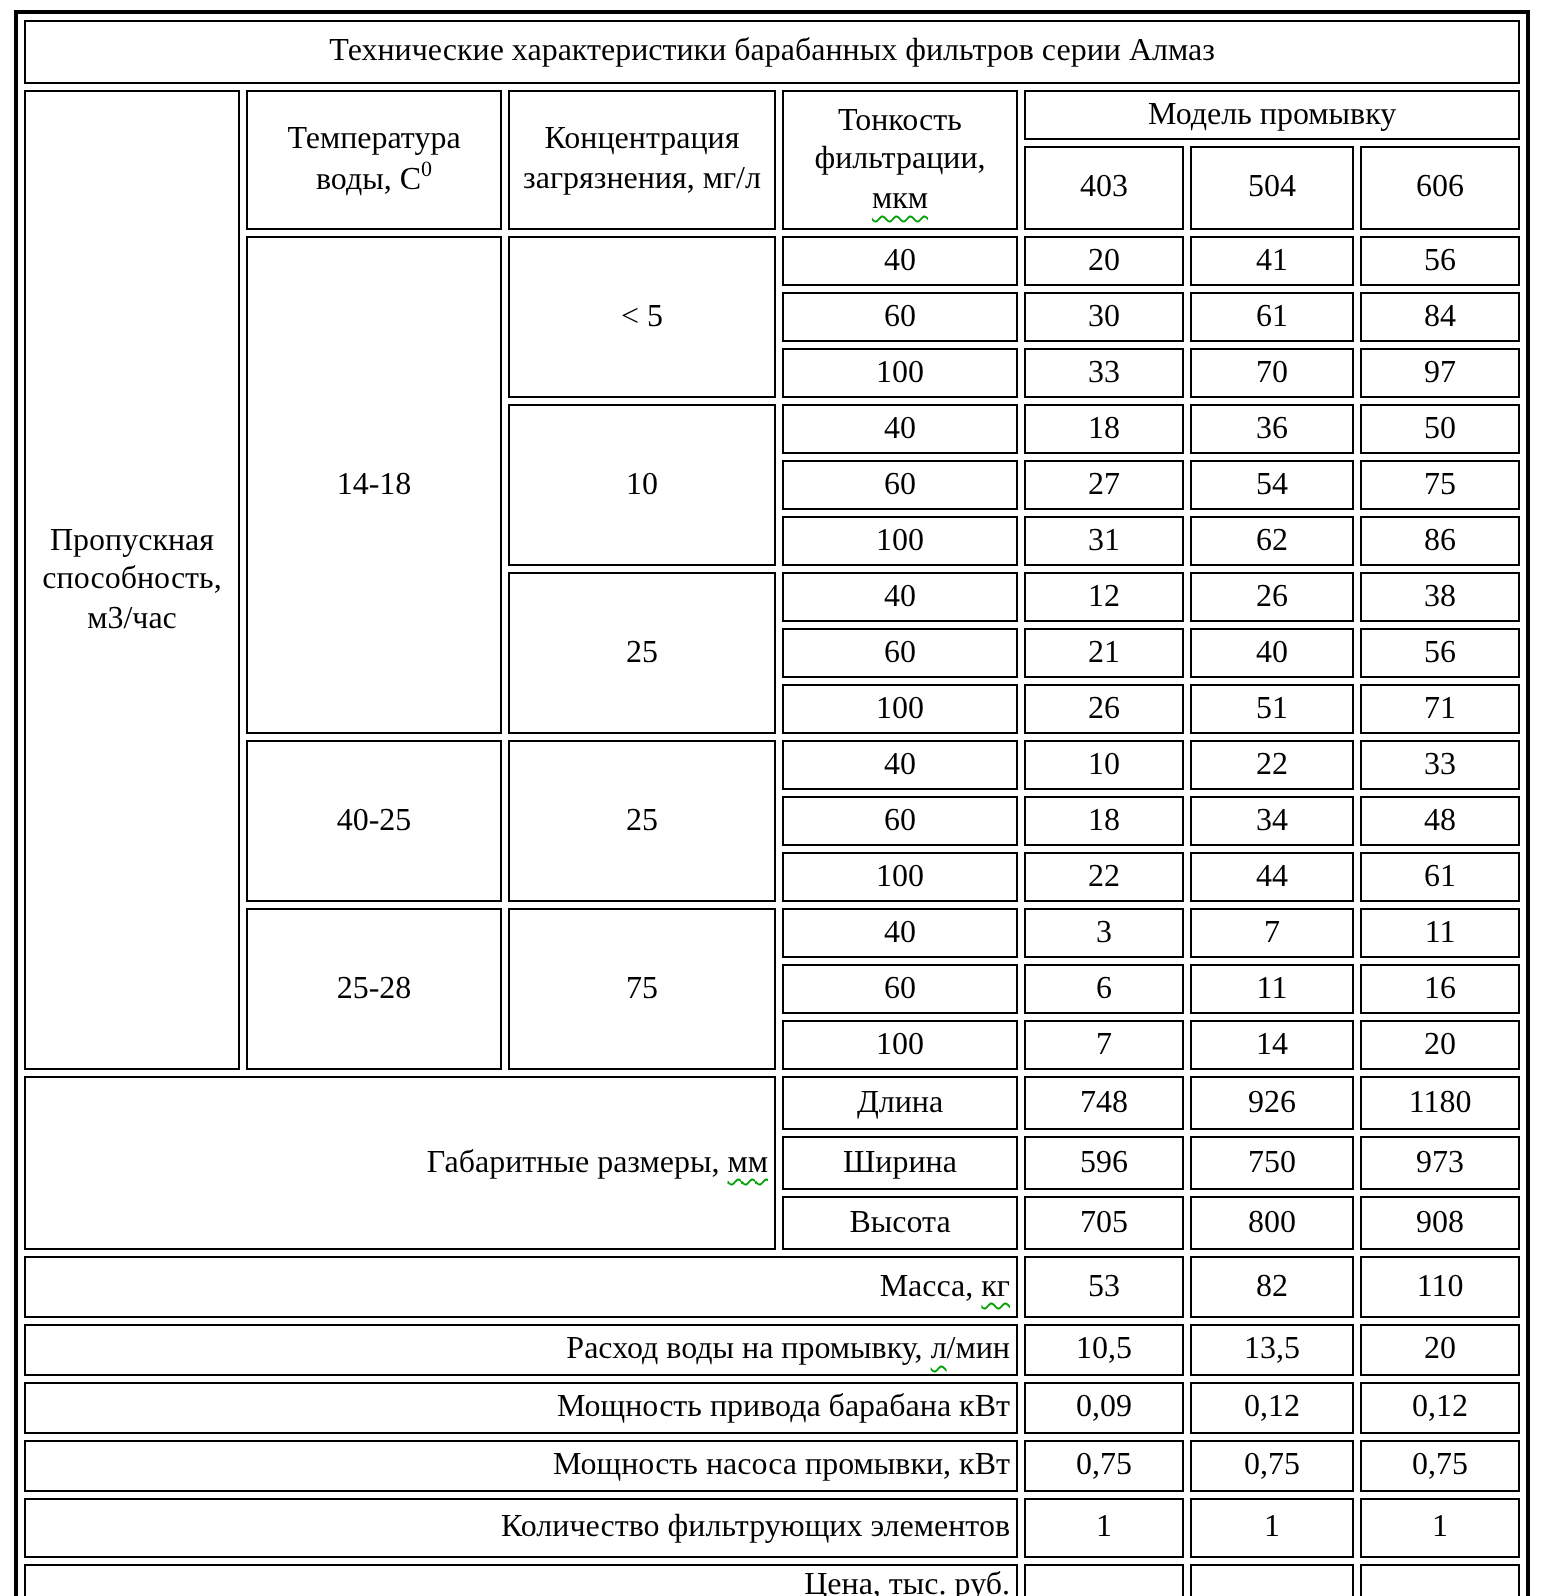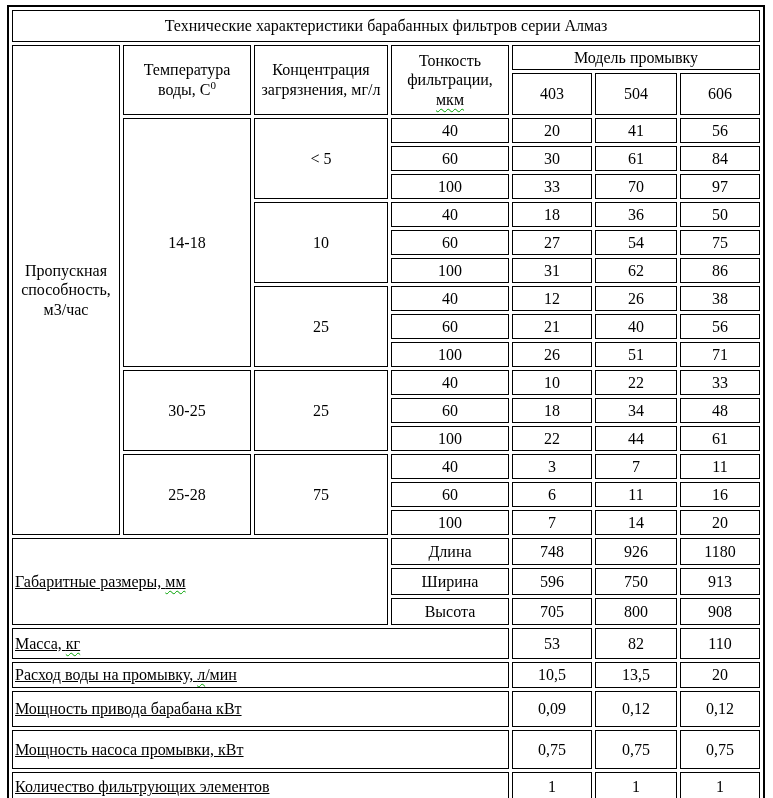--- a/index.html
+++ b/index.html
@@ -3,21 +3,21 @@
 <meta charset="utf-8">
 <style>
   html,body { margin:0; padding:0; background:#ffffff; }
   .page { position:relative; width:773px; height:798px; background:#ffffff;
           font-family:"Liberation Serif","DejaVu Serif",serif; color:#000; }
   table.spec { position:absolute; left:7px; top:5px; width:758px;
                border-collapse:separate; border-spacing:3px;
                border:2px solid #000; table-layout:fixed; }
   td { border:1px solid #000; background:#fff; font-size:16px; line-height:1.22;
        text-align:center; vertical-align:middle; padding:0 3px; overflow:hidden; }
-  td.left { text-align:left; padding-left:2px;text-decoration:underline; }
+  td.left { text-align:right; padding-left:2px; }
   .wavy { text-decoration-line:underline; text-decoration-style:wavy;
           text-decoration-color:#00a000; text-decoration-thickness:1px;
           text-underline-offset:3px; }
   sup { font-size:11px; }
 </style>
 </head>
 <body>
 
 <div class="page">
 <table class="spec">
@@ -104,21 +104,21 @@
       <td>56</td>
     </tr>
     <tr style="height:25px">
       <td>100</td>
       <td>26</td>
       <td>51</td>
       <td>71</td>
     </tr>
 
     <tr style="height:25px">
-      <td rowspan="3">30-25</td>
+      <td rowspan="3">40-25</td>
       <td rowspan="3">25</td>
       <td>40</td>
       <td>10</td>
       <td>22</td>
       <td>33</td>
     </tr>
     <tr style="height:25px">
       <td>60</td>
       <td>18</td>
       <td>34</td>
@@ -156,48 +156,48 @@
       <td colspan="3" rowspan="3" class="left"><span>Габаритные размеры, </span><span class="wavy">мм</span></td>
       <td>Длина</td>
       <td>748</td>
       <td>926</td>
       <td>1180</td>
     </tr>
     <tr style="height:27px">
       <td>Ширина</td>
       <td>596</td>
       <td>750</td>
-      <td>913</td>
+      <td>973</td>
     </tr>
     <tr style="height:27px">
       <td>Высота</td>
       <td>705</td>
       <td>800</td>
       <td>908</td>
     </tr>
 
     <tr style="height:31px">
       <td colspan="4" class="left"><span>Масса, </span><span class="wavy">кг</span><span></span></td>
       <td>53</td>
       <td>82</td>
       <td>110</td>
     </tr>
     <tr style="height:26px">
       <td colspan="4" class="left"><span>Расход воды на промывку, </span><span class="wavy">л</span><span>/мин</span></td>
       <td>10,5</td>
       <td>13,5</td>
       <td>20</td>
     </tr>
-    <tr style="height:36px">
+    <tr style="height:26px">
       <td colspan="4" class="left"><span>Мощность привода барабана кВт</span></td>
       <td>0,09</td>
       <td>0,12</td>
       <td>0,12</td>
     </tr>
-    <tr style="height:39px">
+    <tr style="height:26px">
       <td colspan="4" class="left"><span>Мощность насоса промывки, кВт</span></td>
       <td>0,75</td>
       <td>0,75</td>
       <td>0,75</td>
     </tr>
     <tr style="height:30px">
       <td colspan="4" class="left"><span>Количество фильтрующих элементов</span></td>
       <td>1</td>
       <td>1</td>
       <td>1</td>

